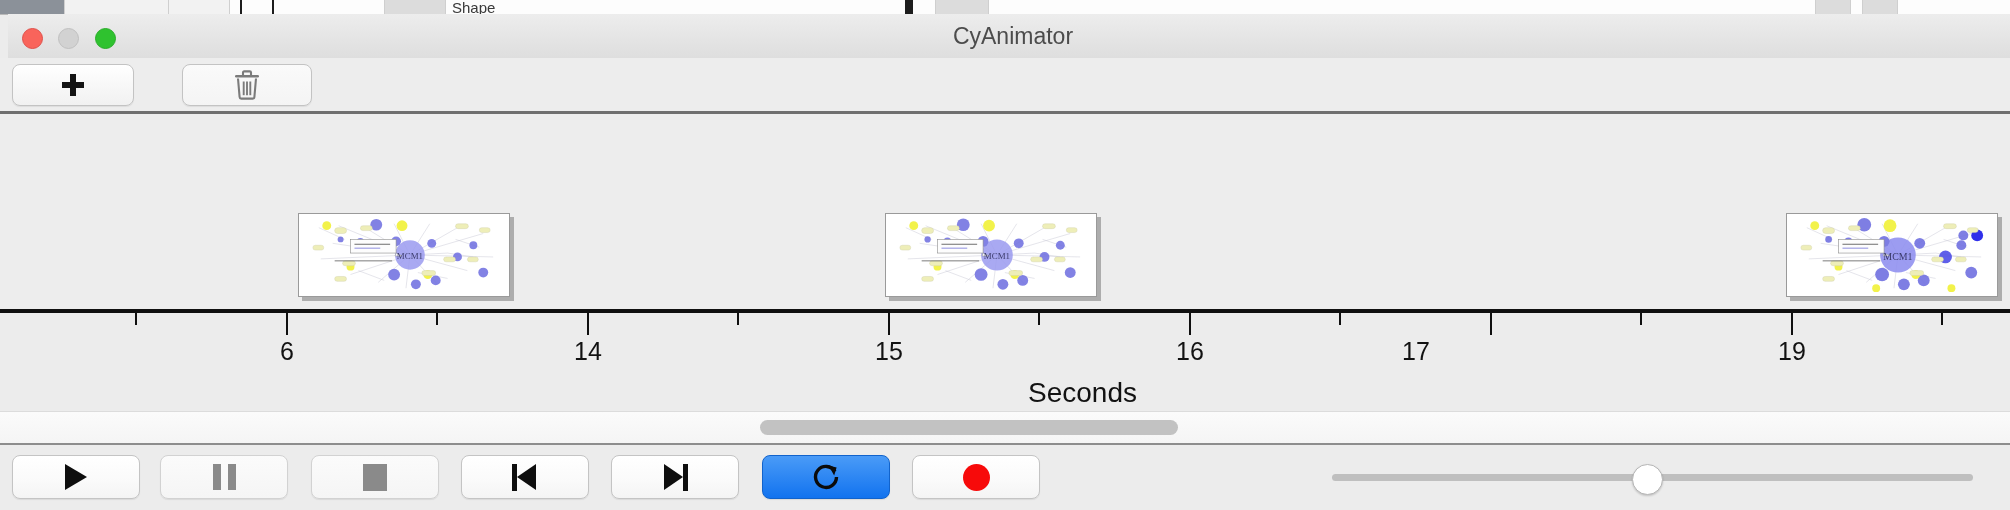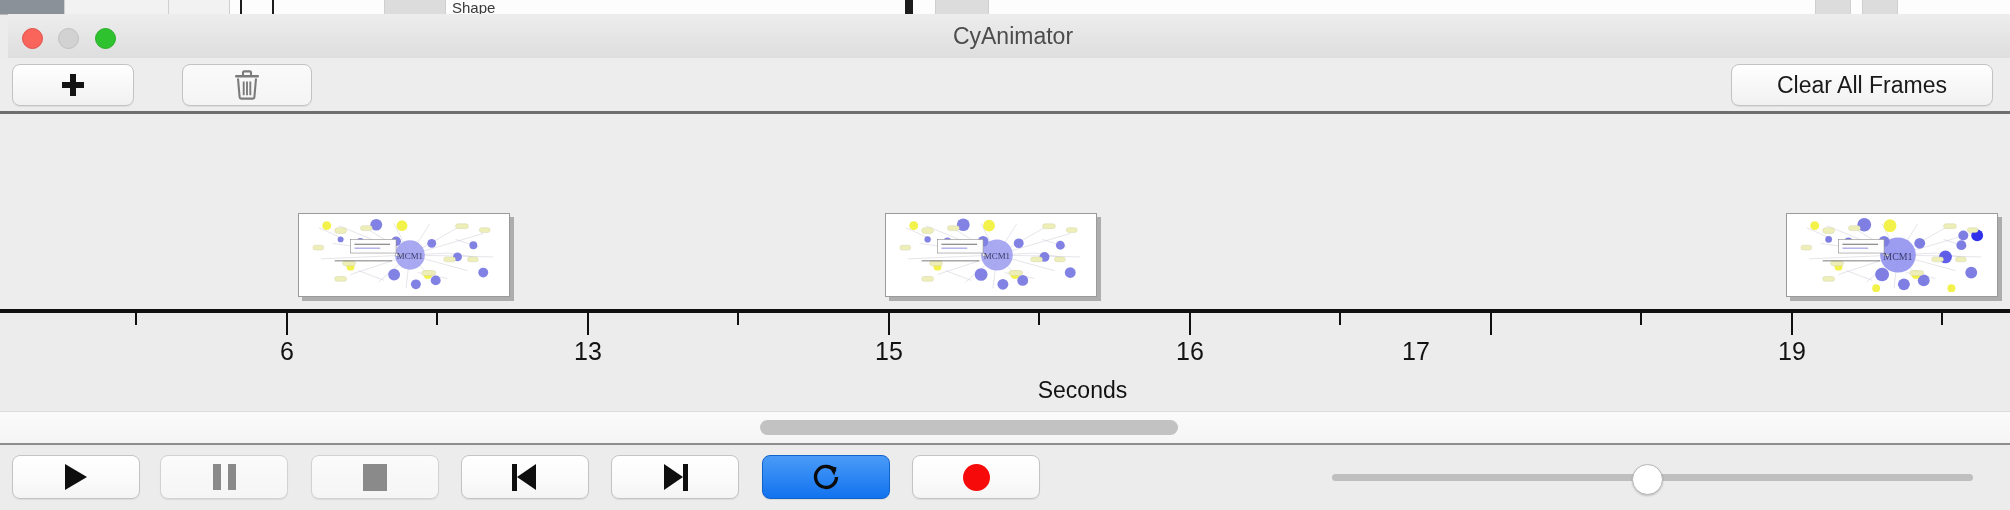--- a/index.html
+++ b/index.html
@@ -159,21 +159,21 @@
     font-size: 25px;
     color: #121212;
     transform: translateX(-50%);
     white-space: nowrap;
   }
   .axis-title {
     position: absolute;
     top: 377px;
     left: 0; width: 2010px;
     text-align: center;
-    font-size: 23px;
+    font-size: 28px;
     color: #121212;
   }
   .axis-title span { display: inline-block; margin-left: 155px; }
 
   
   .scroll-area {
     position: absolute;
     top: 411px; left: 0;
     width: 2010px; height: 34px;
     background: linear-gradient(to bottom, #fbfbfb 0%, #f5f5f5 100%);
@@ -319,23 +319,20 @@
       <svg width="26" height="30" viewBox="0 0 26 30">
         <rect x="1" y="5" width="24" height="2.6" rx="1.3" fill="#7b7b7b"></rect>
         <path d="M9 5 L9 2.6 Q9 1.4 10.2 1.4 L15.8 1.4 Q17 1.4 17 2.6 L17 5" fill="none" stroke="#7b7b7b" stroke-width="2.1"></path>
         <path d="M4 8.5 L5.6 27 Q5.7 28.6 7.2 28.6 L18.8 28.6 Q20.3 28.6 20.4 27 L22 8.5" fill="none" stroke="#7b7b7b" stroke-width="2.1"></path>
         <line x1="9.7" y1="11.5" x2="9.7" y2="25.2" stroke="#7b7b7b" stroke-width="1.9"></line>
         <line x1="13" y1="11.5" x2="13" y2="25.2" stroke="#7b7b7b" stroke-width="1.9"></line>
         <line x1="16.3" y1="11.5" x2="16.3" y2="25.2" stroke="#7b7b7b" stroke-width="1.9"></line>
       </svg>
     </div>
 
-    <div class="btn" id="clear-all-button">
-      <span>Clear All Frames</span>
-    </div>
   </div>
 
   <div class="timeline-separator"></div>
 
   <div class="timeline-panel">
 
     <div class="frame-thumb" style="left:298px; top:99px; width:212px; height:84px;">
       <svg class="thumb-svg" viewBox="0 0 212 84" preserveAspectRatio="none">
         <rect width="212" height="84" fill="#ffffff"></rect>
         <g stroke="#c9c9d6" stroke-width="0.5" fill="none">
@@ -548,21 +545,21 @@
   <div class="tick major" style="left:888px;"></div>
   <div class="tick minor" style="left:1038px;"></div>
   <div class="tick major" style="left:1189px;"></div>
   <div class="tick minor" style="left:1339px;"></div>
   <div class="tick major" style="left:1490px;"></div>
   <div class="tick minor" style="left:1640px;"></div>
   <div class="tick major" style="left:1791px;"></div>
   <div class="tick minor" style="left:1941px;"></div>
 
   <div class="tick-label" style="left:287px;">6</div>
-  <div class="tick-label" style="left:588px;">13</div>
+  <div class="tick-label" style="left:588px;">14</div>
   <div class="tick-label" style="left:889px;">15</div>
   <div class="tick-label" style="left:1190px;">16</div>
   <div class="tick-label" style="left:1416px;">17</div>
   <div class="tick-label" style="left:1792px;">19</div>
 
   <div class="axis-title">
     <span>Seconds</span>
   </div>
 
   <div class="scroll-area">

